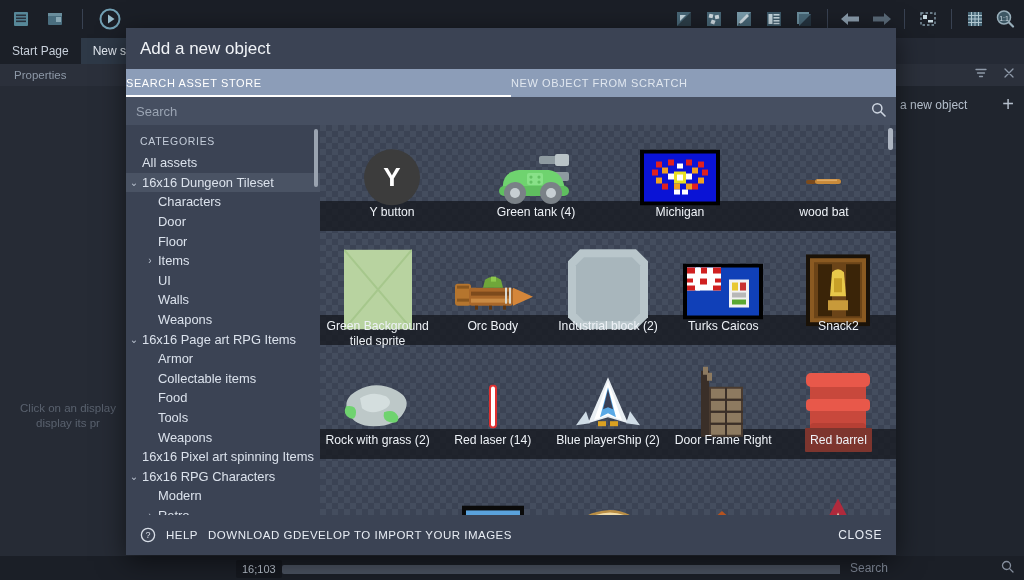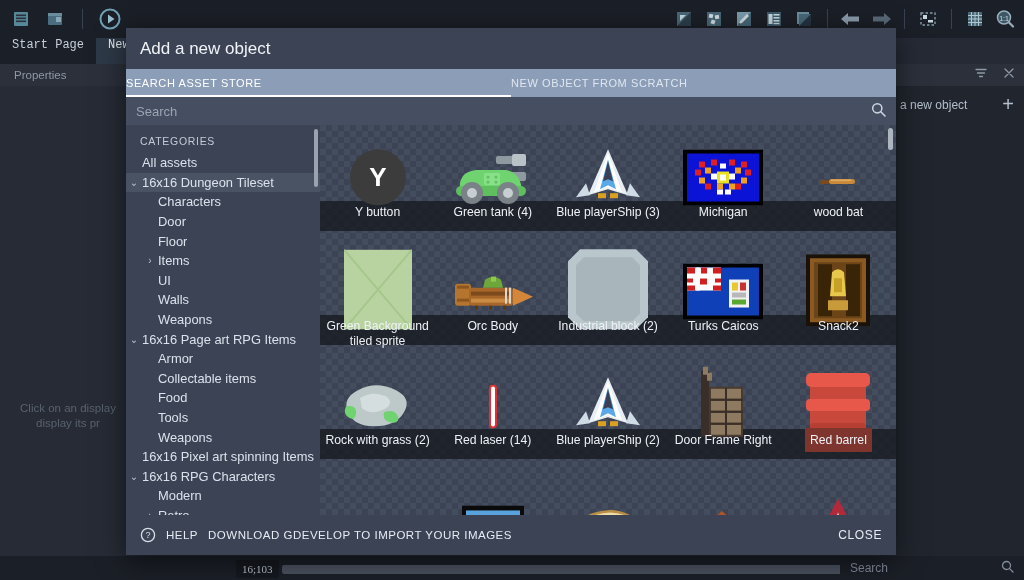--- a/index.html
+++ b/index.html
@@ -25,21 +25,21 @@
     color: #9fb4c4; opacity: .95;
   }
   .tbicon svg { display: block; }
   .tb-sep { width: 1px; height: 20px; background: #394252; margin: 0 6px; }
 
   .tabbar {
     position: absolute; top: 38px; left: 0; width: 1024px; height: 26px;
     background: #252a35; display: flex; align-items: stretch;
     font-size: 12px; color: #c7cfda;
   }
-  .tab { padding: 0 12px; display: flex; align-items: flex-start; background: #1b1f27; font-family: Liberation Mono, monospace; }
+  .tab { padding: 0 12px; display: flex; align-items: center; background: #1b1f27; }
   .tab.active { background: #2e3947; color: #e3e9f0; }
 
   .subbar {
     position: absolute; top: 64px; left: 0; width: 1024px; height: 22px;
     background: #2b303b; color: #8e99a8; font-size: 11.5px;
     display: flex; align-items: center; padding-left: 14px;
   }
   .subbar-right {
     position: absolute; right: 8px; top: 64px; height: 22px;
     display: flex; align-items: center; gap: 14px; color: #8e99a8;
@@ -60,21 +60,21 @@
     display: flex; align-items: center; justify-content: space-between;
     padding: 7px 10px; color: #b5bfcc; font-size: 12px;
   }
   .statusbar {
     position: absolute; bottom: 0; left: 0; width: 1024px; height: 24px;
     background: #1b1f27; display: flex; align-items: center;
   }
   .coord {
     position: absolute; left: 236px; bottom: 2px;
     background: #15181f; color: #b9c2cd; font-size: 11px;
-    padding: 3px 6px; border-radius: 2px; font-family: Liberation Serif, serif;
+    padding: 3px 6px; border-radius: 2px;
   }
   .status-scroll {
     position: absolute; left: 282px; bottom: 6px; width: 700px; height: 9px;
     background: #4a5260; border-radius: 2px;
   }
   .status-search {
     position: absolute; right: 0; bottom: 0; width: 184px; height: 24px;
     background: #1b1f27; display: flex; align-items: center;
     padding: 0 10px; color: #848d9c; font-size: 12px; justify-content: space-between;
   }
@@ -484,36 +484,20 @@
                     <circle cx="22" cy="47" r="5" fill="#c6ced2"></circle>
                     <circle cx="58" cy="47" r="11" fill="#7a8187"></circle>
                     <circle cx="58" cy="47" r="5" fill="#c6ced2"></circle>
                   </svg>
                 </div>
                 <div class="alabel"><span>Green tank (4)</span></div>
               </div>
               <div class="acell">
                 <div class="alabelband"></div>
                 <div class="athumb">
-                  <svg width="72" height="60" viewBox="0 0 72 60">
-                    <path d="M36 2 L56 48 L36 42 L16 48 Z" fill="#e8eef3"></path>
-                    <path d="M36 6 L50 45 L36 40 L22 45 Z" fill="#ffffff"></path>
-                    <path d="M36 12 L44 42 L36 38 L28 42 Z" fill="#5aa9e6"></path>
-                    <path d="M36 14 L41 34 L36 32 L31 34 Z" fill="#3a3f55"></path>
-                    <path d="M14 36 L4 50 L18 48 Z" fill="#cfdce6"></path>
-                    <path d="M58 36 L68 50 L54 48 Z" fill="#cfdce6"></path>
-                    <rect x="26" y="46" width="8" height="5" fill="#d9a021"></rect>
-                    <rect x="38" y="46" width="8" height="5" fill="#d9a021"></rect>
-                  </svg>
-                </div>
-                <div class="alabel"><span>Blue playerShip (3)</span></div>
-              </div>
-              <div class="acell">
-                <div class="alabelband"></div>
-                <div class="athumb">
                   <svg width="80" height="56" viewBox="0 0 80 56">
                     <rect x="0" y="0" width="80" height="56" fill="#000"></rect>
                     <rect x="4" y="4" width="72" height="48" fill="#0a13d6"></rect>
                     <g fill="#e02020">
                       <rect x="16" y="12" width="6" height="6"></rect>
                       <rect x="28" y="10" width="6" height="6"></rect>
                       <rect x="46" y="10" width="6" height="6"></rect>
                       <rect x="58" y="12" width="6" height="6"></rect>
                       <rect x="12" y="20" width="6" height="6"></rect>
                       <rect x="62" y="20" width="6" height="6"></rect>

